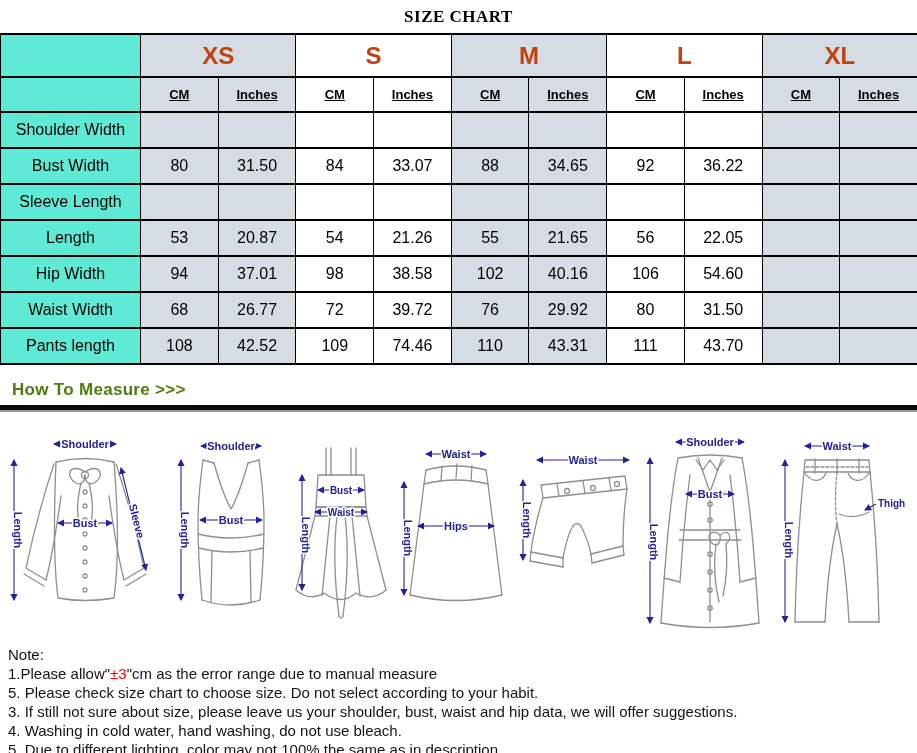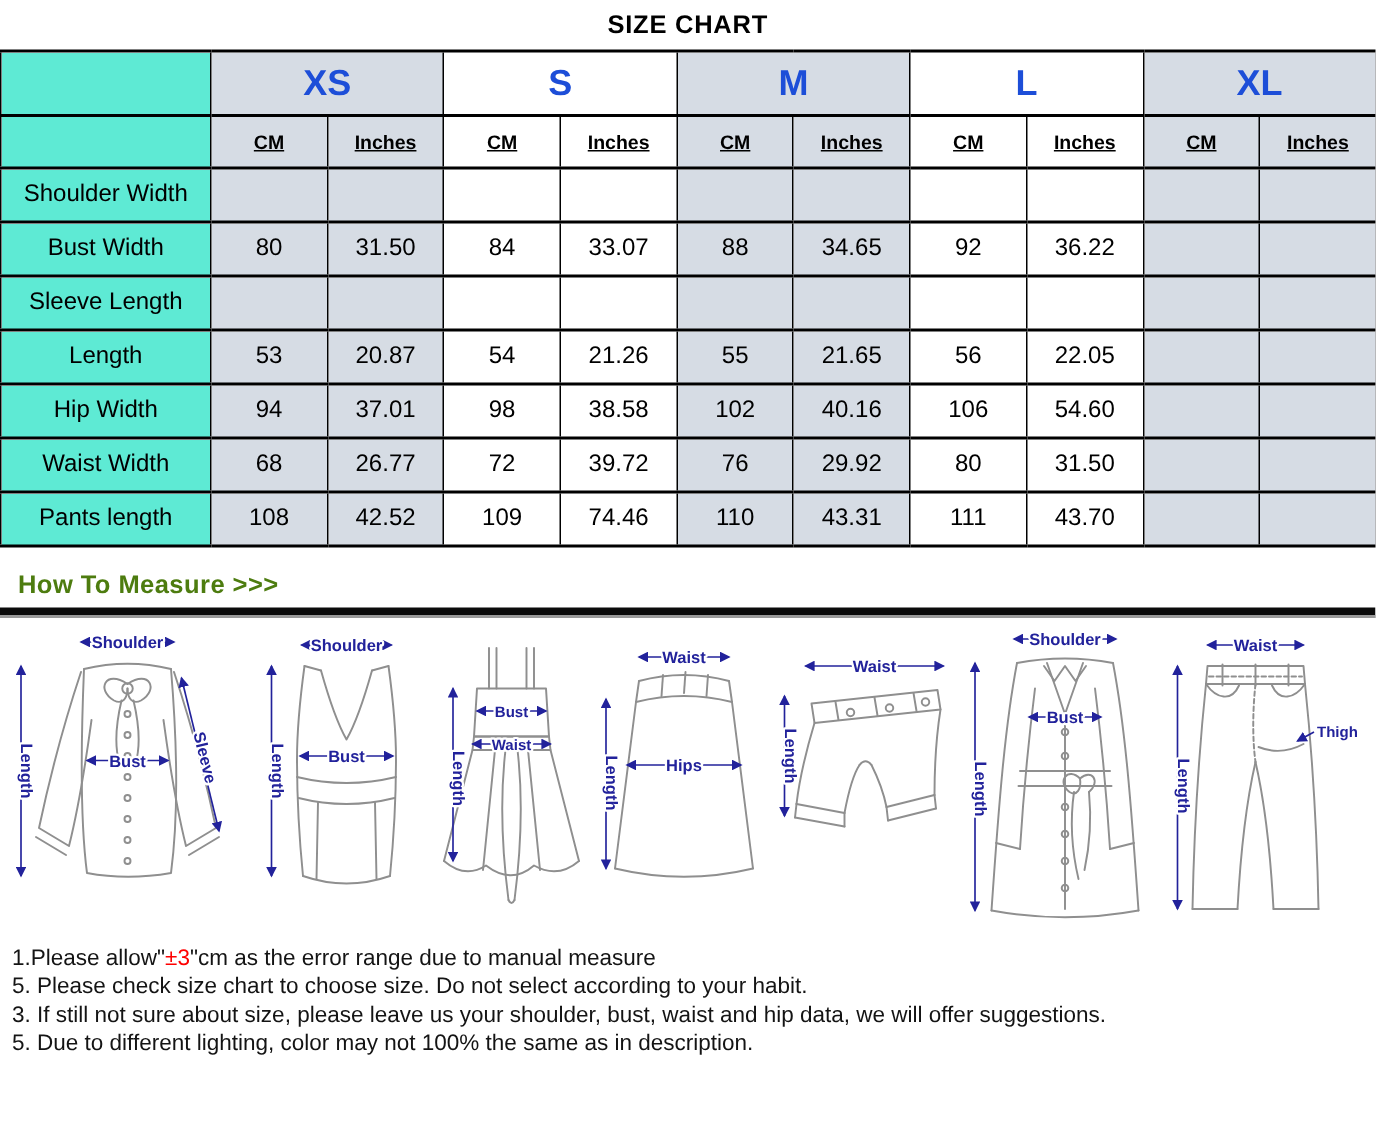--- a/index.html
+++ b/index.html
@@ -3,44 +3,44 @@
 <meta charset="utf-8">
 <style>
   html,body{margin:0;padding:0;}
   body{
     width:917px;height:753px;background:#fff;overflow:hidden;
     font-family:"Liberation Sans","DejaVu Sans",sans-serif;color:#000;
   }
   
   .title{
     text-align:center;font-weight:bold;font-size:17px;letter-spacing:.5px;
-    padding-top:7px;height:26px;
+    padding-top:7px;height:26px;font-family:Liberation Serif, serif;
   }
   
   table.size{border-collapse:collapse;table-layout:fixed;width:917px;}
   table.size td,table.size th{
     border:1px solid #000;border-top-width:2px;border-bottom-width:2px;
     text-align:center;vertical-align:middle;padding:0;overflow:hidden;
   }
   col.c-label{width:140px;}
   col.c-val{width:77.7px;}
-  tr.r-size th{height:41px;font-size:24px;font-weight:bold;color:#1d4ed8;}
+  tr.r-size th{height:41px;font-size:24px;font-weight:bold;color:#c2410c;}
   tr.r-unit td{height:33px;font-size:13px;font-weight:bold;text-decoration:underline;}
   tr.r-data td{height:34px;font-size:16px;font-weight:normal;}
   td.rlabel{font-size:13px;background:#5eead4;}
   .s{background:#d6dce4;}
   
   .htm-head{
     color:#4d7c0f;font-weight:bold;font-size:17px;
     margin:15px 0 5px 12px;letter-spacing:.3px;
   }
   .rule{height:5px;background:#0b0b0b;border-bottom:2px solid #9a9a9a;}
   
   .figs{display:flex;justify-content:space-between;align-items:flex-start;
-        height:207px;padding:2px 4px 0 4px;}
+        height:207px;padding:18px 4px 0 4px;}
   svg.fig{display:block;}
   svg.fig text{
     font-family:"Liberation Sans","DejaVu Sans",sans-serif;
     font-weight:bold;font-size:11px;fill:#22229b;
     paint-order:stroke;stroke:#fff;stroke-width:3px;stroke-linejoin:round;
   }
   svg.fig text.sm{font-size:10px;}
   .gar{fill:none;stroke:#8f8f8f;stroke-width:1.3;stroke-linecap:round;stroke-linejoin:round;}
   .mln{stroke:#22229b;stroke-width:1.1;fill:none;}
   
@@ -394,17 +394,19 @@
       <line class="mln" x1="103" y1="74" x2="92" y2="80" marker-end="url(#arr)"></line>
     </g>
     <text x="64" y="20" text-anchor="middle">Waist</text>
     <text x="12" y="110" text-anchor="middle" transform="rotate(90 12,110)">Length</text>
     <text class="sm" x="105" y="77" text-anchor="start">Thigh</text>
   </svg>
 
 </div>
 
 <div class="notes">
+  <div>Note:</div>
   <div><span>1.Please allow"</span><span class="red">±3</span><span>"cm as the error range due to manual measure</span></div>
   <div>5. Please check size chart to choose size. Do not select according to your habit.</div>
   <div>3. If still not sure about size, please leave us your shoulder, bust, waist and hip data, we will offer suggestions.</div>
+  <div>4. Washing in cold water, hand washing, do not use bleach.</div>
   <div>5. Due to different lighting, color may not 100% the same as in description.</div>
 </div>
 
 </body></html>

